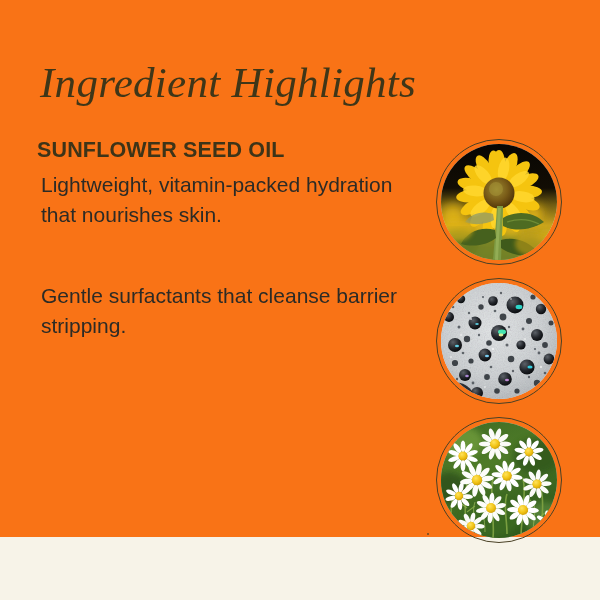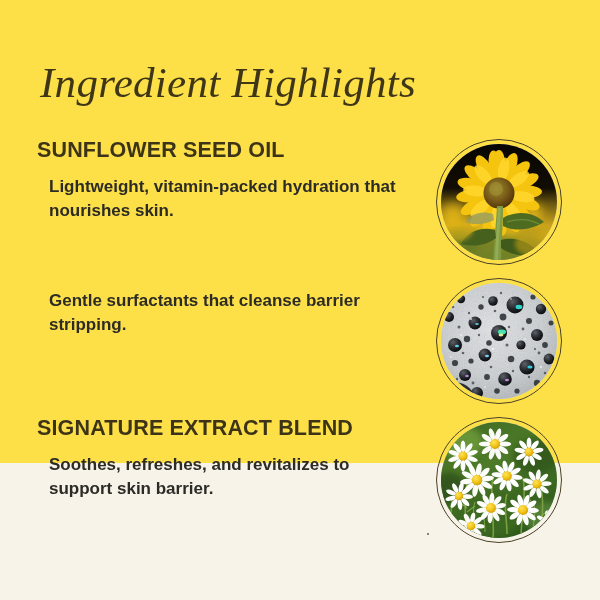--- a/index.html
+++ b/index.html
@@ -9,22 +9,22 @@
   body {
     width: 600px;
     height: 600px;
     background: #f7f3e8;
     font-family: "Liberation Sans", sans-serif;
     overflow: hidden;
   }
   .card {
     position: relative;
     width: 600px;
-    height: 463px;
-    background: #fde047;
+    height: 537px;
+    background: #f97316;
     box-sizing: border-box;
   }
 
   
   .page-title {
     position: absolute;
     left: 40px;
     top: 59px;
     font-family: "Liberation Serif", "DejaVu Serif", serif;
     font-style: italic;
@@ -65,25 +65,25 @@
     font-weight: 700;
     font-size: 21.5px;
     letter-spacing: 0.15px;
     color: #3d3418;
     line-height: 1.15;
     margin: 0 0 7px 0;
     white-space: nowrap;
   }
   .row-body {
     font-family: "Liberation Sans", sans-serif;
-    font-weight: 700;
-    font-size: 17px;
+    font-weight: 400;
+    font-size: 21px;
     line-height: 1.42;
     color: #2c2b26;
-    margin: 12px;
+    margin: 4px;
     max-width: 385px;
   }
 
   
   .thumb-wrap {
     position: absolute;
     left: 436px;
     top: 1px;
     width: 126px;
     height: 126px;
@@ -345,24 +345,20 @@
             </g>
 
             <path d="M0 104 C10 96, 26 98, 32 110 C24 116, 6 116, 0 112 Z" fill="#1a1e23" opacity="0.9"></path>
           </svg>
         </div>
         <div class="thumb-ring"></div>
       </div>
     </div>
 
     <div class="row row-3">
-      <div class="row-text">
-        <div class="row-heading">SIGNATURE EXTRACT BLEND</div>
-        <div class="row-body">Soothes, refreshes, and revitalizes to support skin barrier.</div>
-      </div>
 
       <div class="thumb-wrap">
         <div class="thumb">
           <svg viewBox="0 0 116 116" xmlns="http://www.w3.org/2000/svg">
             <defs>
               <linearGradient id="leafBg" x1="0" y1="0" x2="0.4" y2="1">
                 <stop offset="0%" stop-color="#3f6b24"></stop>
                 <stop offset="45%" stop-color="#4e7b28"></stop>
                 <stop offset="100%" stop-color="#2f5a1c"></stop>
               </linearGradient>

